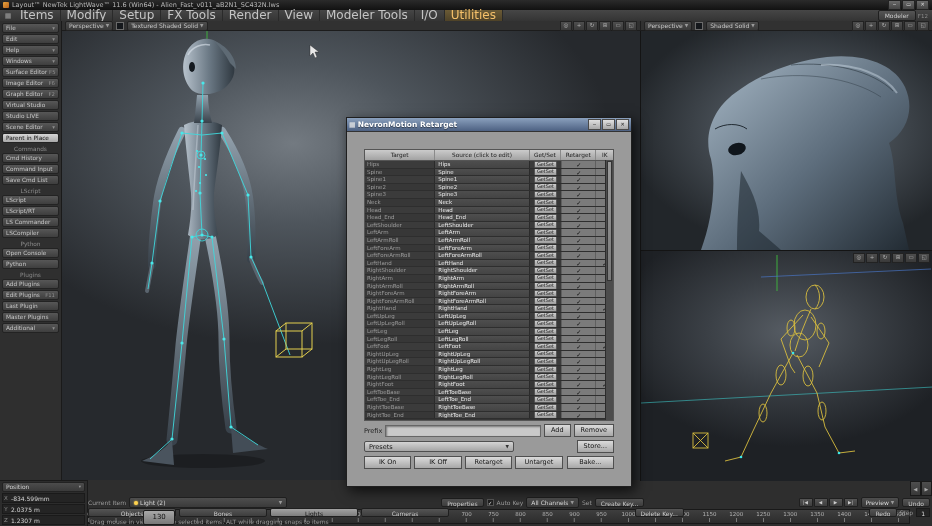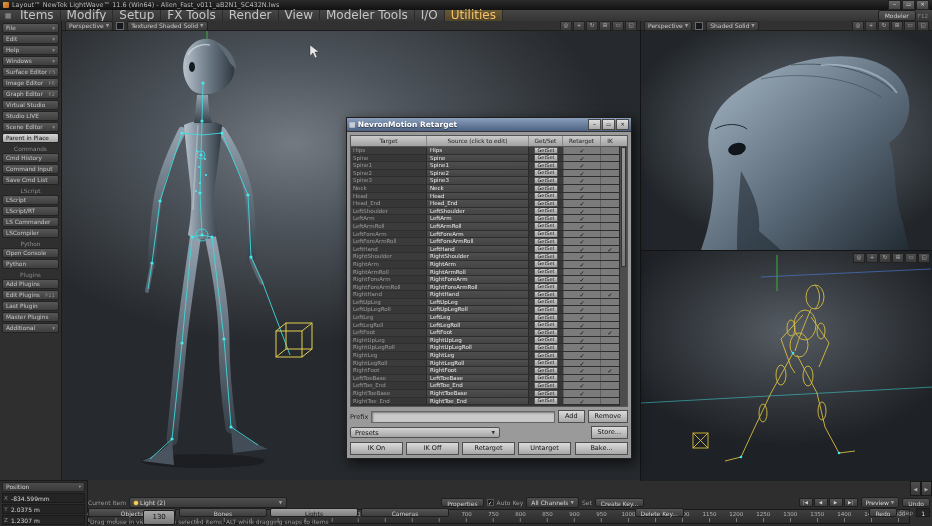--- a/index.html
+++ b/index.html
@@ -39,21 +39,21 @@
   #vp-tr{position:absolute;top:31px;left:640px;width:292px;height:219px;overflow:hidden;border-left:1px solid #141414;background:radial-gradient(ellipse 60% 55% at 55% 45%, #6d757d 0%, #474e55 45%, #22262a 100%);}
   #vp-br{position:absolute;top:250px;left:640px;width:292px;height:230px;overflow:hidden;border-left:1px solid #141414;border-top:1px solid #141414;background:radial-gradient(ellipse 60% 50% at 50% 35%, #565c63 0%, #3b4046 45%, #1e2125 100%);}
   .br-icons{position:absolute;top:2px;right:3px;margin-left:0;}
   
   #dialog{position:absolute;left:346px;top:117px;width:286px;z-index:20;background:#9a9a9a;border:1px solid #1f1f1f;box-shadow:3px 4px 12px rgba(0,0,0,.7);box-sizing:border-box;}
   .dlg-titlebar{height:13px;background:linear-gradient(#8aa0bd,#4d6182);display:flex;align-items:center;padding:0 2px;gap:2px;border-bottom:1px solid #333;}
   .dlg-icon{font-size:7px;color:#e8e8e8;}
   .dlg-title{flex:1;font-size:7.5px;font-weight:bold;color:#fff;text-shadow:0 1px 1px rgba(0,0,0,.5);white-space:nowrap;}
   .dlg-winbtns{display:flex;gap:1px;}
   .dlg-winbtn{width:11px;height:9px;background:linear-gradient(#e0e0e0,#a8a8a8);border:1px solid #4a4a4a;font-size:5px;line-height:8px;text-align:center;color:#222;}
-  .dlg-body{padding:3px;}
+  .dlg-body{padding:17px;}
   .rtable{position:relative;border:1px solid #555;background:#353535;}
   .thead{display:flex;height:10px;background:linear-gradient(#cbcbcb,#a2a2a2);border-bottom:1px solid #555;}
   .th{font-size:5.8px;color:#1c1c1c;line-height:10px;text-align:center;border-right:1px solid #8a8a8a;box-sizing:border-box;white-space:nowrap;overflow:hidden;}
   .c0{width:76px}.c1{width:102px}.c2{width:34px}.c3{width:38px}.c4{width:18px;border-right:none}
   .tbody{height:259px;overflow:hidden;}
   .tr{display:flex;height:7.6px;background:#3b3b3b;border-bottom:1px solid #2e2e2e;box-sizing:border-box;}
   .tr:nth-child(even){background:#373737;}
   .td{box-sizing:border-box;font-size:5.5px;line-height:7px;white-space:nowrap;overflow:hidden;}
   .td-target{width:76px;color:#9c9c9c;padding-left:2px;border-right:1px solid #2a2a2a;}
   .td-source{width:102px;color:#ececec;padding-left:3px;background:linear-gradient(#4e4e4e,#444);border-right:1px solid #2a2a2a;}

